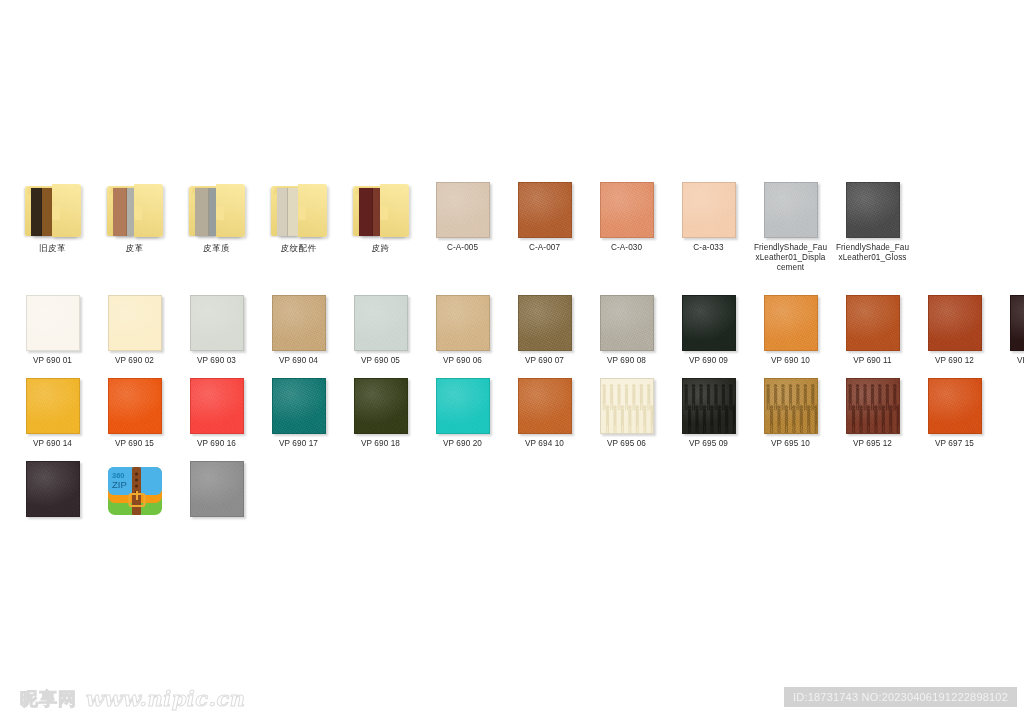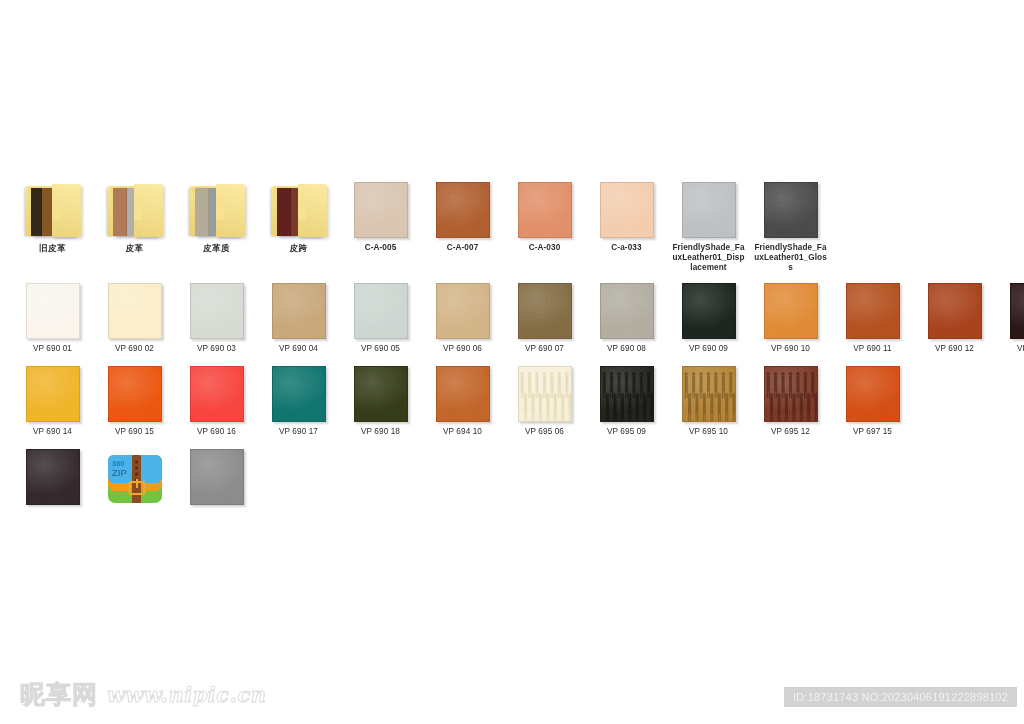--- a/index.html
+++ b/index.html
@@ -161,21 +161,21 @@
   #watermark-logo {
     position: absolute;
     left: 20px;
     bottom: 13px;
     display: flex;
     align-items: center;
     opacity: 1;
   }
   #wm-cjk {
     font-family: "DejaVu Sans", sans-serif;
-    font-size: 25px;
+    font-size: 18px;
     font-weight: bold;
     color: #ffffff;
     -webkit-text-stroke: 1px #d9d9d9;
     letter-spacing: 1px;
     text-shadow: 0 0 0 #ccc;
   }
   #wm-url {
     margin-left: 9px;
     font-family: "DejaVu Serif", serif;
     font-style: italic;
@@ -194,21 +194,21 @@
     font-size: 11px;
     letter-spacing: 0.2px;
     padding: 4px 9px 4px 9px;
     white-space: nowrap;
   }
 </style>
 </head>
 <body>
 
 <div id="file-grid">
-    <div class="grid-row" style="margin-bottom: 4px; font-weight: bold;">
+    <div class="grid-row" style="margin-bottom: 16px;">
       <div class="grid-cell">
         <div class="thumb-box">
           <div class="folder">
             <div class="back">
               <div class="back-top"></div>
             </div>
             <div class="sheets">
               <div class="sheet" style="background: linear-gradient(100deg, rgb(58, 45, 28), rgb(58, 45, 28)); filter: brightness(0.88); border-right: 1px solid rgba(0, 0, 0, 0.12);"></div>
               <div class="sheet" style="background: linear-gradient(100deg, rgb(138, 90, 35), rgb(138, 90, 35)); filter: brightness(0.97); border-right: 1px solid rgba(0, 0, 0, 0.12);"></div>
               <div class="sheet" style="background: linear-gradient(100deg, rgb(111, 74, 30), rgb(111, 74, 30)); filter: brightness(1.06); border-right: 1px solid rgba(0, 0, 0, 0.12);"></div>
@@ -257,20 +257,39 @@
         </div>
         <div class="cell-label cjk">皮革质</div>
       </div>
       <div class="grid-cell">
         <div class="thumb-box">
           <div class="folder">
             <div class="back">
               <div class="back-top"></div>
             </div>
             <div class="sheets">
+              <div class="sheet" style="background: linear-gradient(100deg, rgb(242, 234, 214), rgb(242, 234, 214)); filter: brightness(0.88); border-right: 1px solid rgba(0, 0, 0, 0.12);"></div>
+              <div class="sheet" style="background: linear-gradient(100deg, rgb(232, 223, 198), rgb(232, 223, 198)); filter: brightness(0.97); border-right: 1px solid rgba(0, 0, 0, 0.12);"></div>
+              <div class="sheet" style="background: linear-gradient(100deg, rgb(43, 43, 43), rgb(43, 43, 43)); filter: brightness(1.06); border-right: 1px solid rgba(0, 0, 0, 0.12);"></div>
+              <div class="sheet" style="background: linear-gradient(100deg, rgb(222, 211, 184), rgb(222, 211, 184)); filter: brightness(1.15); border-right: 1px solid rgba(0, 0, 0, 0.12);"></div>
+            </div>
+            <div class="front">
+              <div class="front-tab"></div>
+            </div>
+          </div>
+        </div>
+        <div class="cell-label cjk">皮纹配件</div>
+      </div>
+      <div class="grid-cell">
+        <div class="thumb-box">
+          <div class="folder">
+            <div class="back">
+              <div class="back-top"></div>
+            </div>
+            <div class="sheets">
               <div class="sheet" style="background: linear-gradient(100deg, rgb(110, 38, 34), rgb(110, 38, 34)); filter: brightness(0.88); border-right: 1px solid rgba(0, 0, 0, 0.12);"></div>
               <div class="sheet" style="background: linear-gradient(100deg, rgb(127, 59, 44), rgb(127, 59, 44)); filter: brightness(0.97); border-right: 1px solid rgba(0, 0, 0, 0.12);"></div>
               <div class="sheet" style="background: linear-gradient(100deg, rgb(154, 122, 102), rgb(154, 122, 102)); filter: brightness(1.06); border-right: 1px solid rgba(0, 0, 0, 0.12);"></div>
             </div>
             <div class="front">
               <div class="front-tab"></div>
             </div>
           </div>
         </div>
         <div class="cell-label cjk">皮跨</div>
@@ -415,20 +434,26 @@
         <div class="thumb-box">
           <div class="swatch" style="background: rgb(16, 116, 110);"></div>
         </div>
         <div class="cell-label">VP 690 17</div>
       </div>
       <div class="grid-cell">
         <div class="thumb-box">
           <div class="swatch" style="background: rgb(52, 60, 24);"></div>
         </div>
         <div class="cell-label">VP 690 18</div>
+      </div>
+      <div class="grid-cell">
+        <div class="thumb-box">
+          <div class="swatch" style="background: rgb(29, 198, 189);"></div>
+        </div>
+        <div class="cell-label">VP 690 20</div>
       </div>
       <div class="grid-cell">
         <div class="thumb-box">
           <div class="swatch" style="background: rgb(194, 101, 42);"></div>
         </div>
         <div class="cell-label">VP 694 10</div>
       </div>
       <div class="grid-cell">
         <div class="thumb-box">
           <div class="swatch figures" style="background: rgb(247, 240, 217);">

